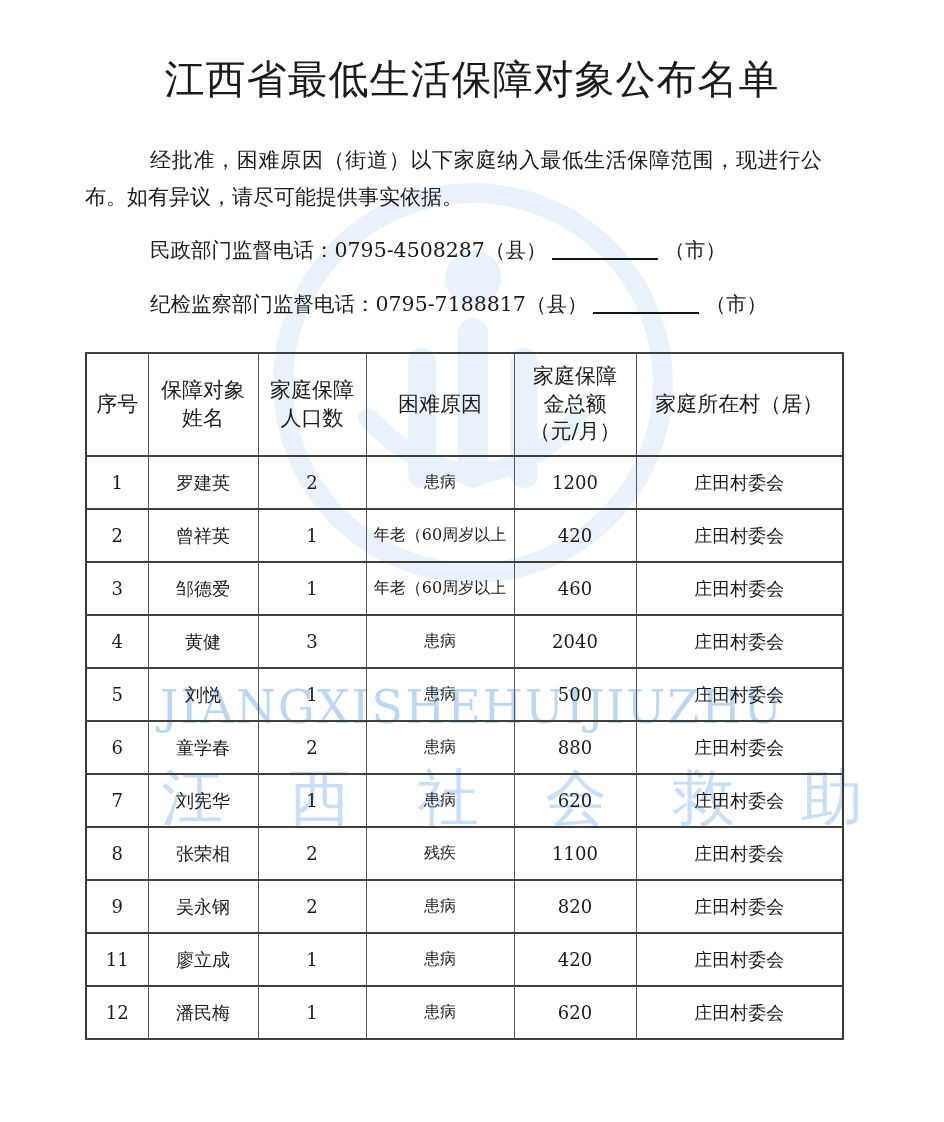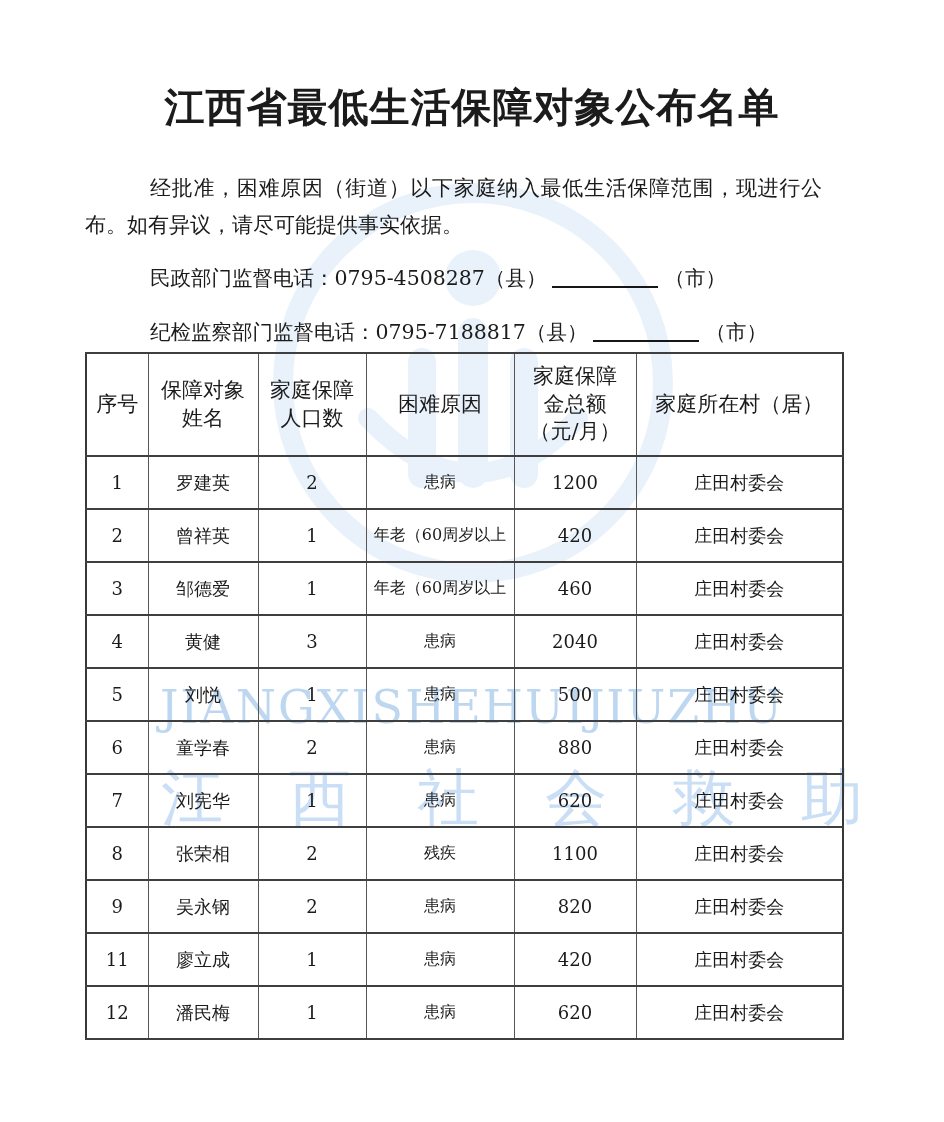--- a/index.html
+++ b/index.html
@@ -26,24 +26,24 @@
     position: absolute; left: 133px; top: 756px;
     font-size: 62px; letter-spacing: 66px;
     color: #cadff5;
     white-space: nowrap;
     margin-left: 28px;
   }
 
   
   .content { position: relative; z-index: 1; }
   h1.doc-title {
-    margin: 84px 0 0 0;
+    margin: 56px 0 0 0;
     text-align: center;
     font-size: 40px; line-height: 1.15;
-    font-weight: 700;
+    font-weight: 400;
     letter-spacing: 1px;
   }
   p.intro {
     margin: 40px 122px 0 85px;
     font-size: 21px; line-height: 1.76;
     text-indent: 65px;
     text-align: justify;
   }
   .phone-line {
     margin: 20px 0 0 150px;

